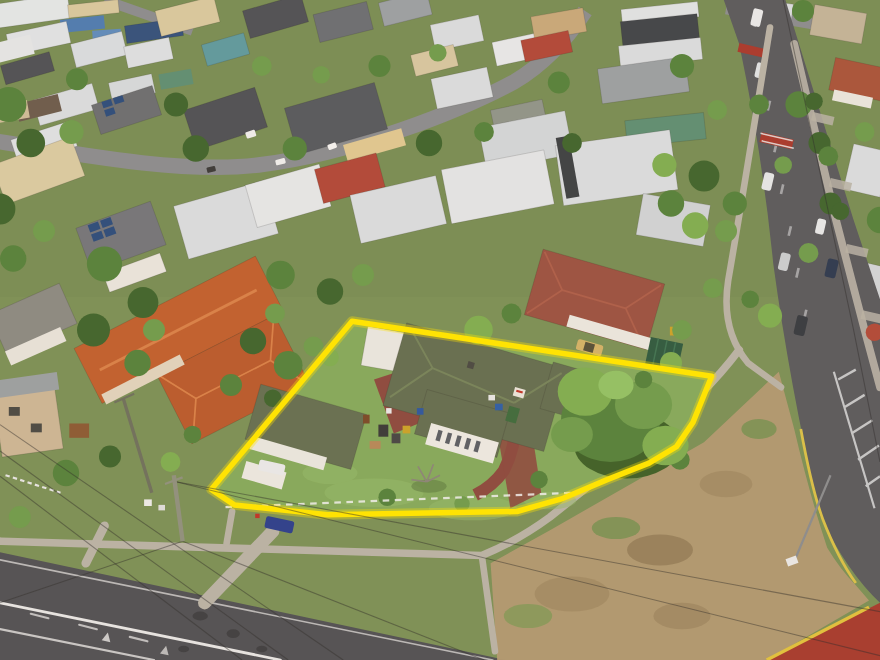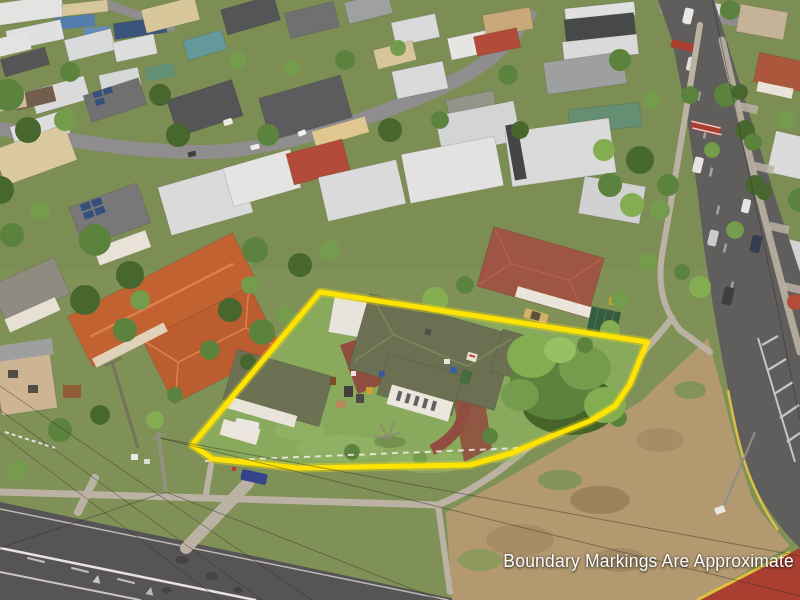--- a/index.html
+++ b/index.html
@@ -396,14 +396,13 @@
     <path d="M104,366 L122,358" stroke="#6e705f" stroke-width="2"></path>
     <path d="M166,492 L158,432" stroke="#8f9180" stroke-width="4"></path>
     <path d="M150,440 L166,434" stroke="#8f9180" stroke-width="2"></path>
     <path d="M755,432 L723,508" stroke="#8a8d90" stroke-width="2"></path>
     <rect transform="translate(720 510) rotate(-20)" x="-5" y="-3.5" width="10" height="7" fill="#e8e8e8"></rect>
   </g>
 
   <rect x="0" y="0" width="800" height="600" fill="#f5a44c" opacity=".045"></rect>
 </svg>
 
-<div class="disclaimer">Boundary Markings Are Approximate</div>
 </div>
 
 </body></html>

